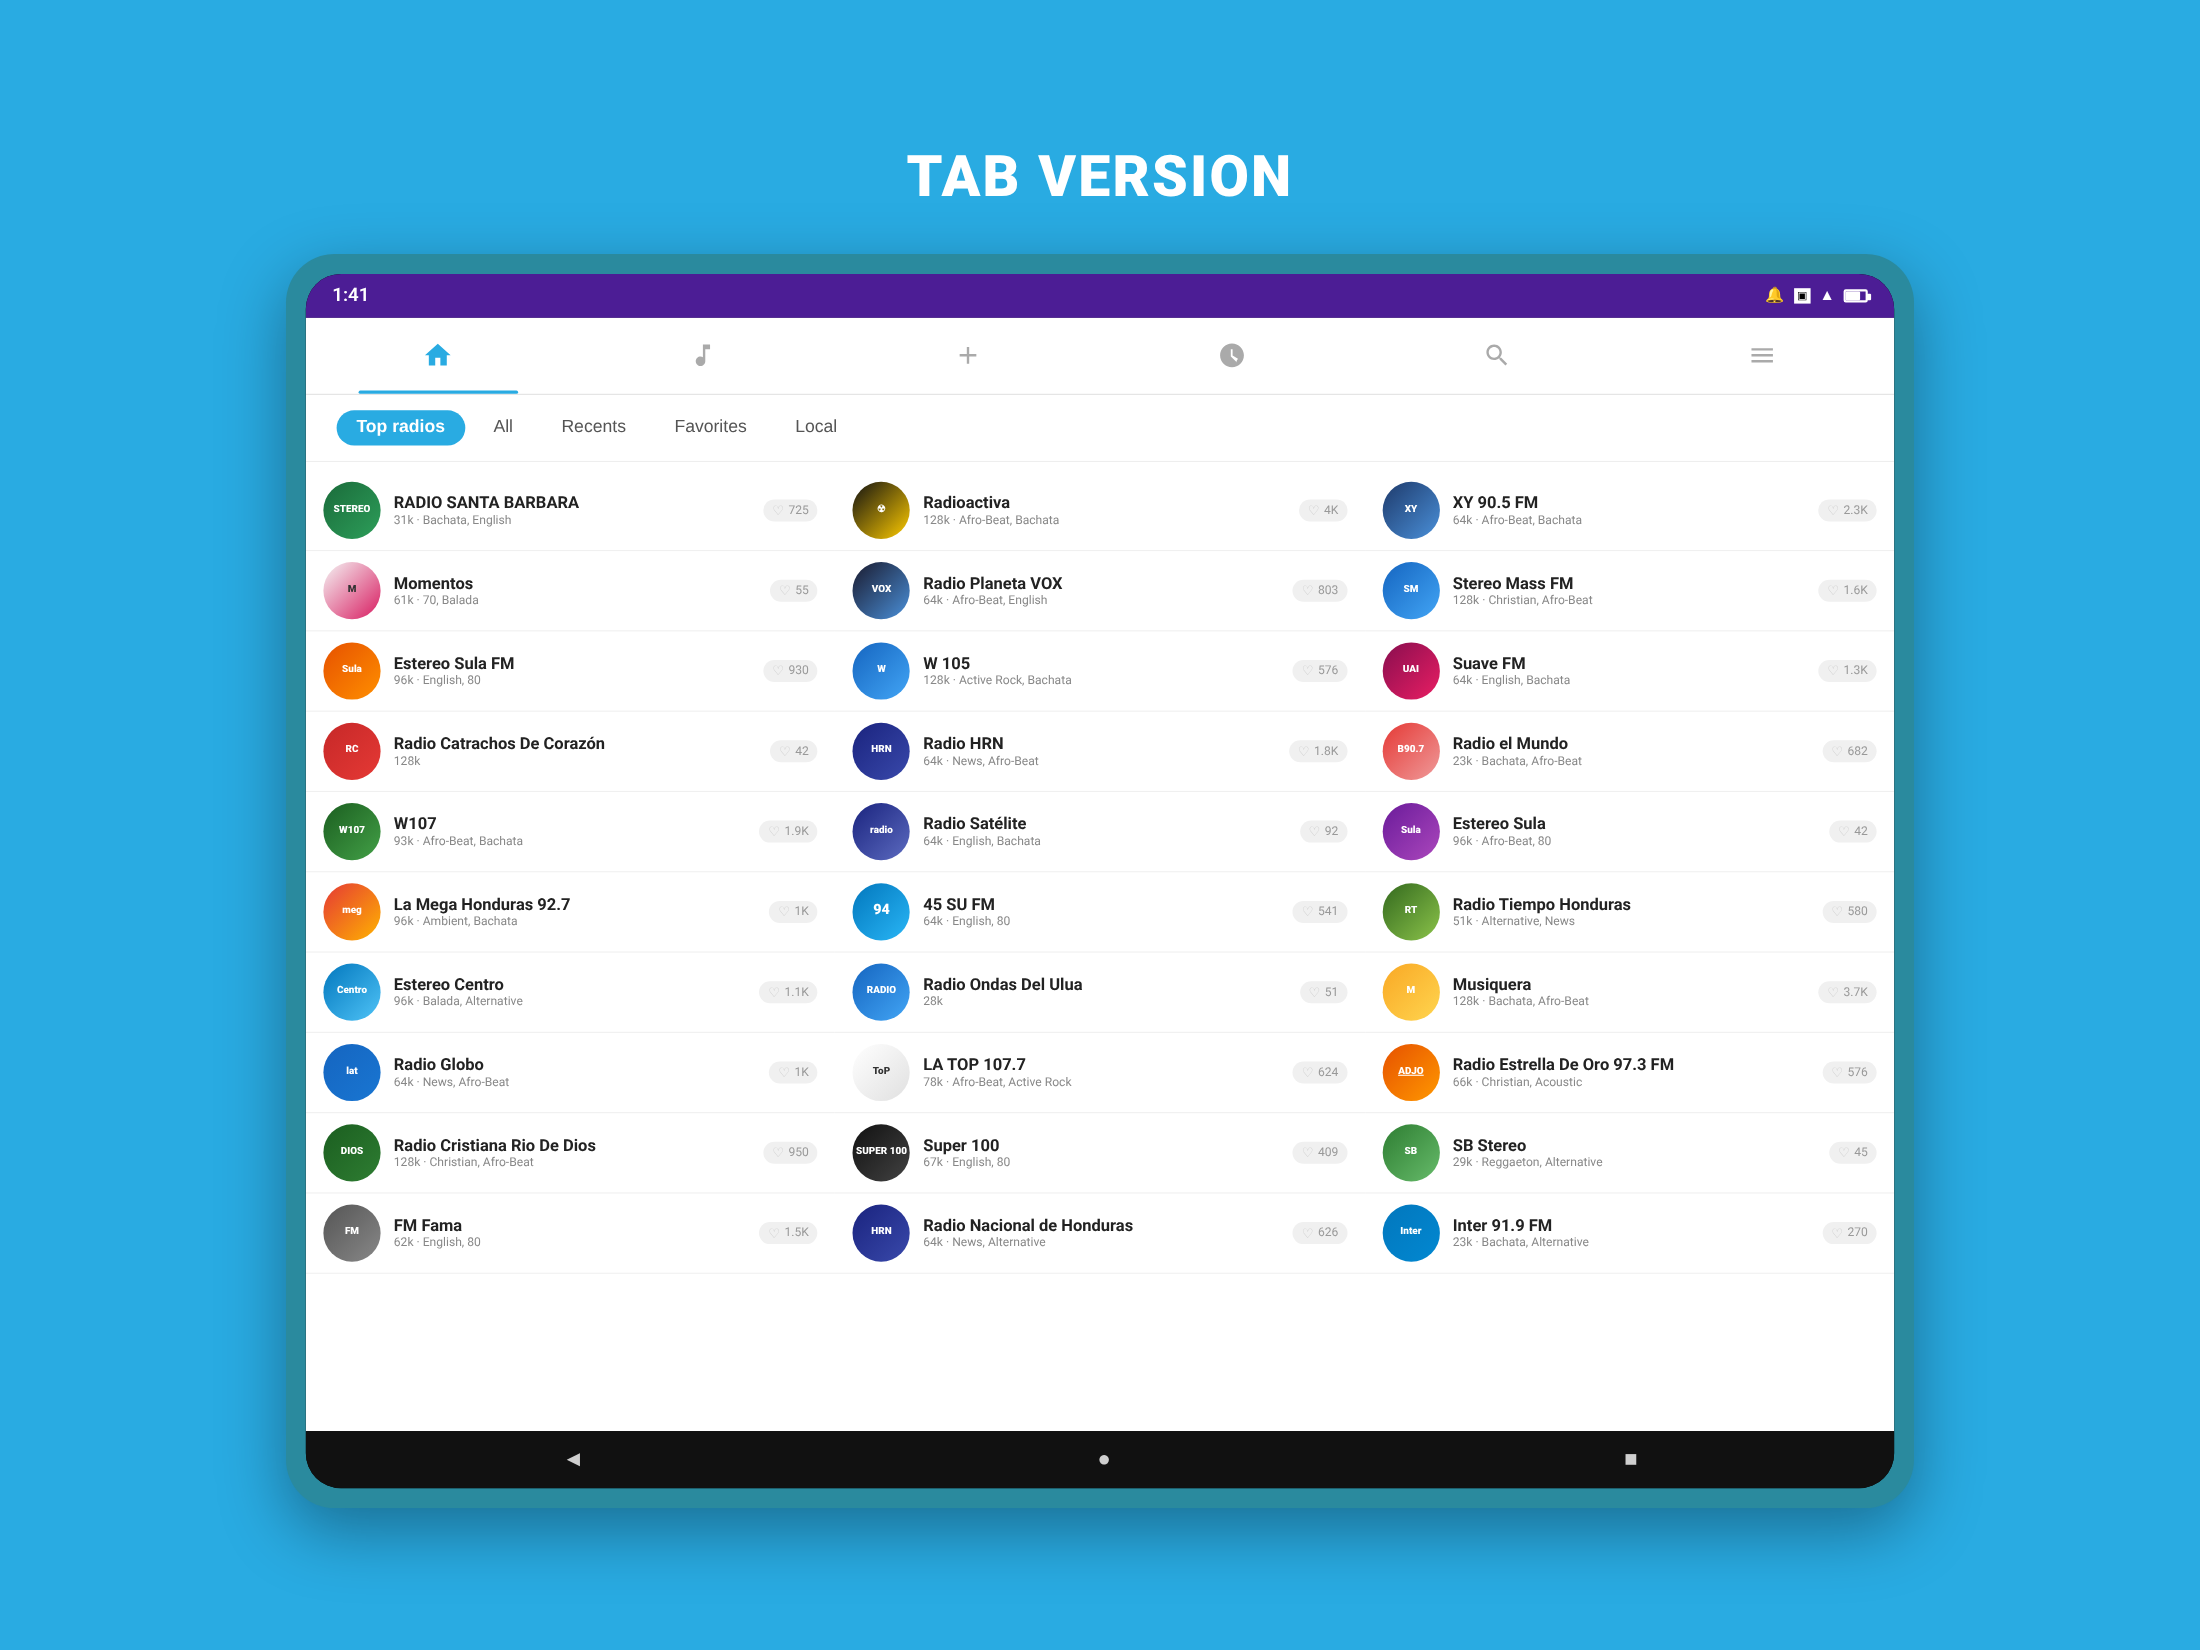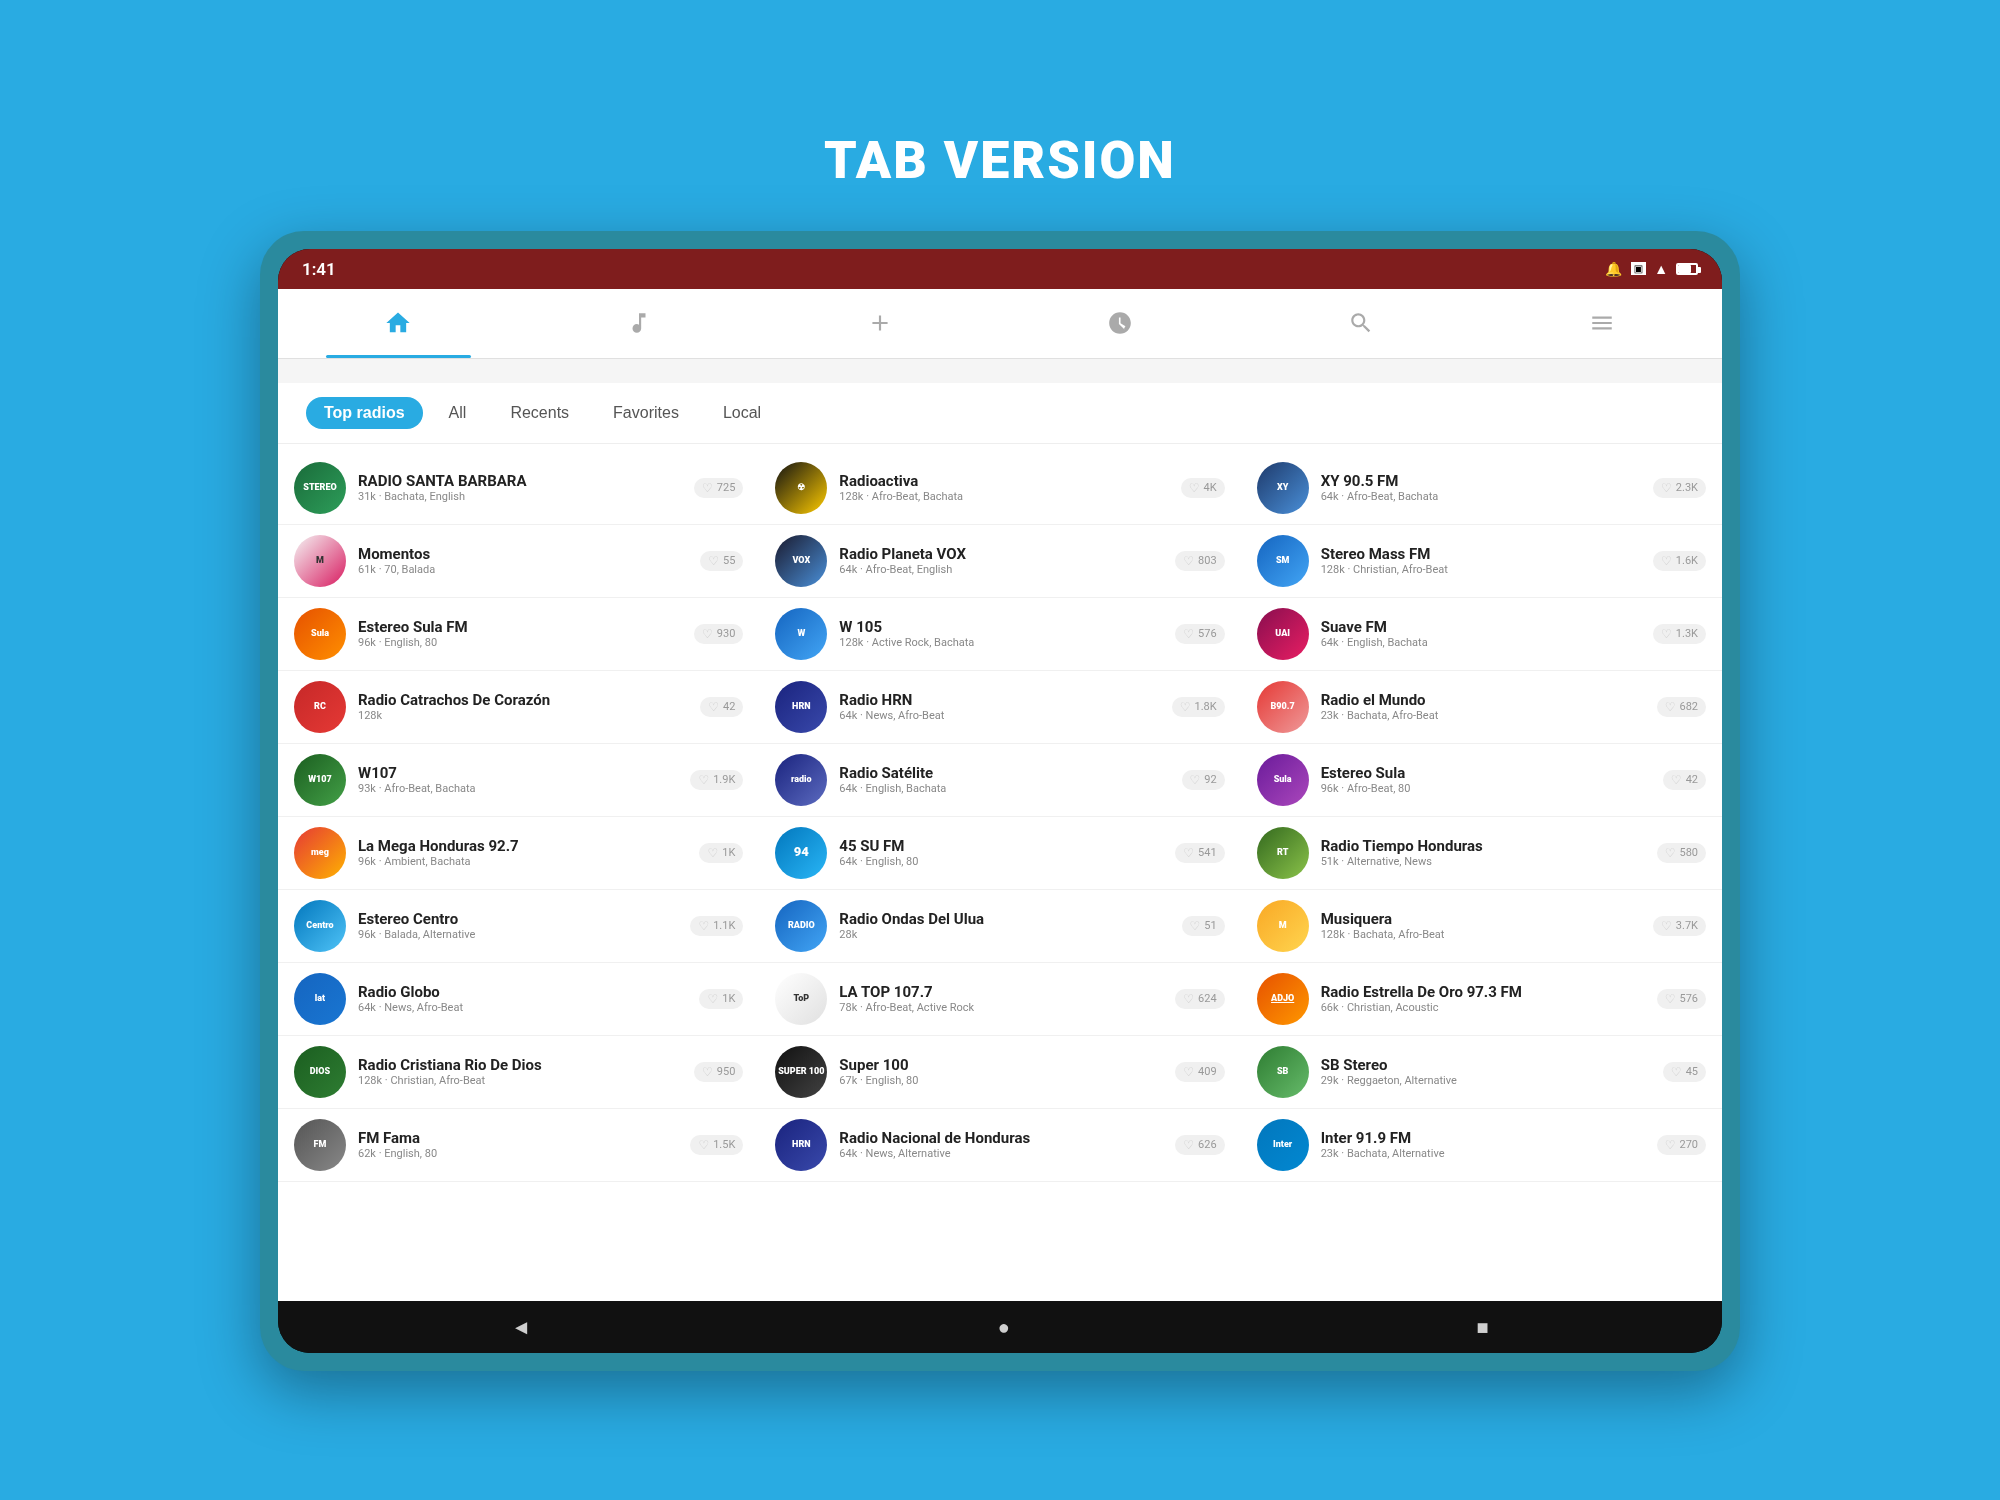--- a/index.html
+++ b/index.html
@@ -36,21 +36,21 @@
       width: 100%;
       height: 100%;
       background: #000;
       border-radius: 32px;
       overflow: hidden;
       display: flex;
       flex-direction: column;
     }
     
     .status-bar {
-      background: #7f1d1d;
+      background: #4c1d95;
       height: 40px;
       display: flex;
       align-items: center;
       justify-content: space-between;
       padding: 0 24px;
       flex-shrink: 0;
     }
     .status-time {
       color: white;
       font-size: 17px;
@@ -105,21 +105,20 @@
     }
     
     .filter-bar {
       background: white;
       padding: 14px 28px;
       display: flex;
       gap: 8px;
       align-items: flex-start;
       border-bottom: 1px solid #eee;
       flex-shrink: 0;
-      margin-top: 24px;
     }
     .filter-tab {
       padding: 7px 18px;
       border-radius: 20px;
       font-size: 16px;
       font-weight: 500;
       cursor: pointer;
       color: #555;
       background: transparent;
       border: none;

